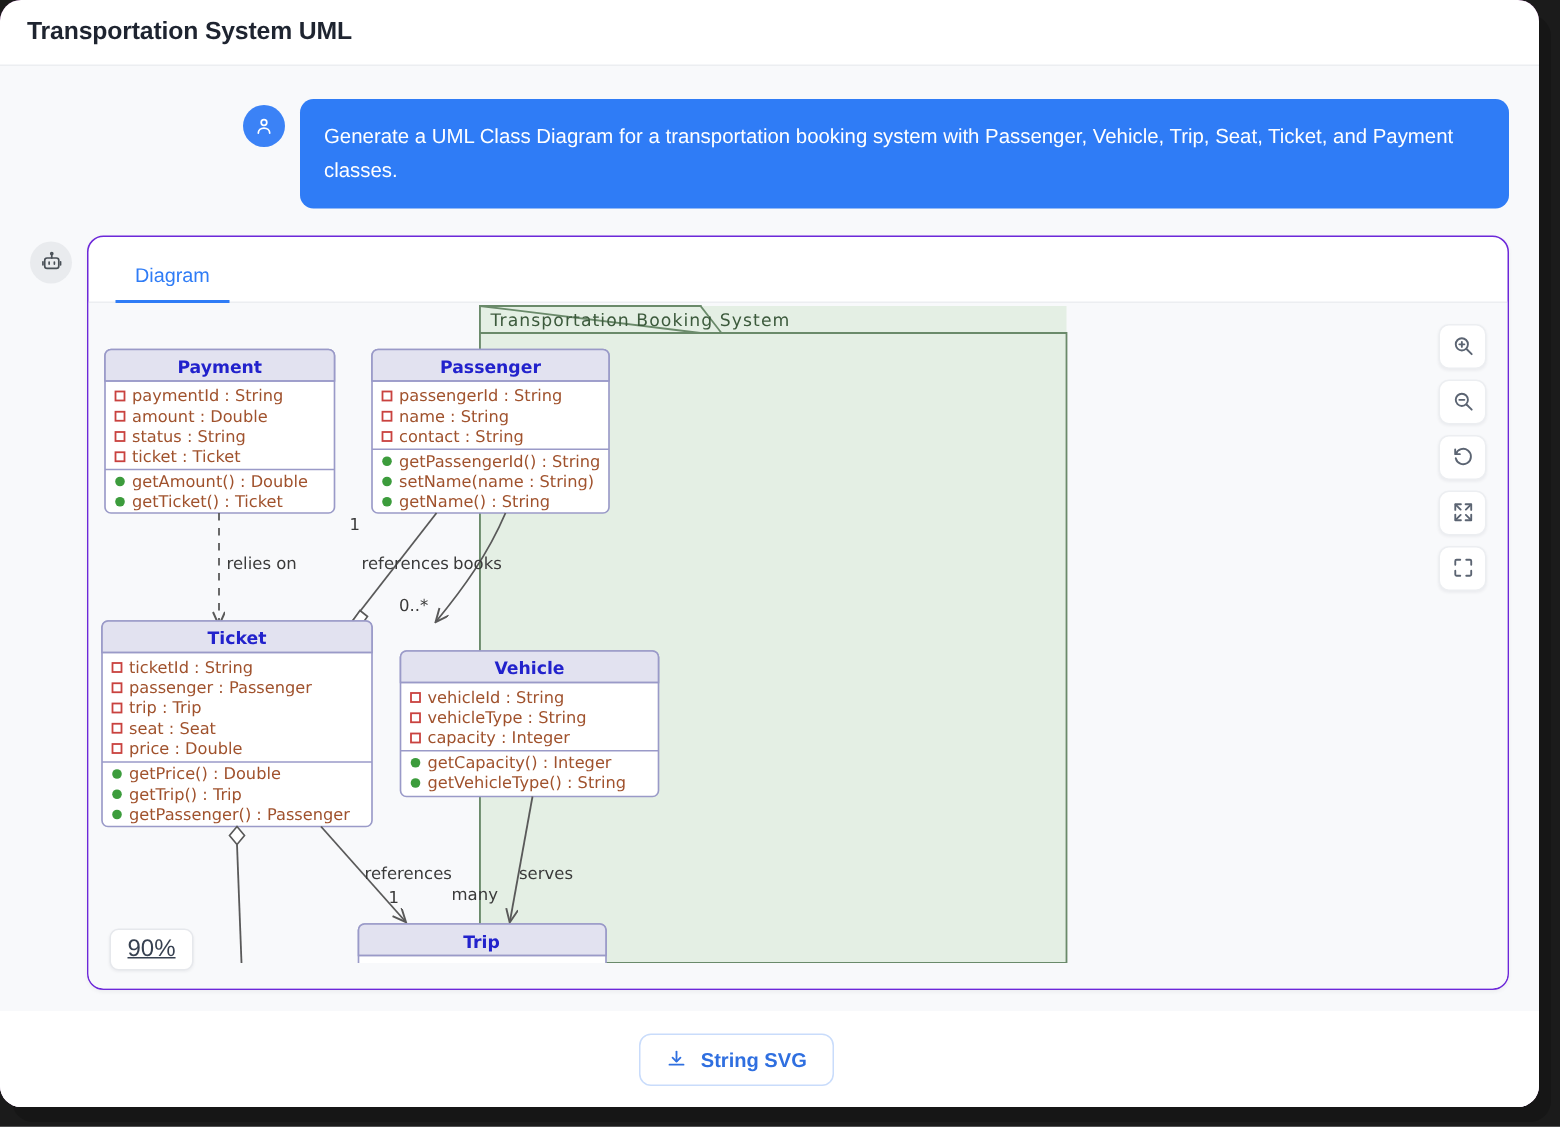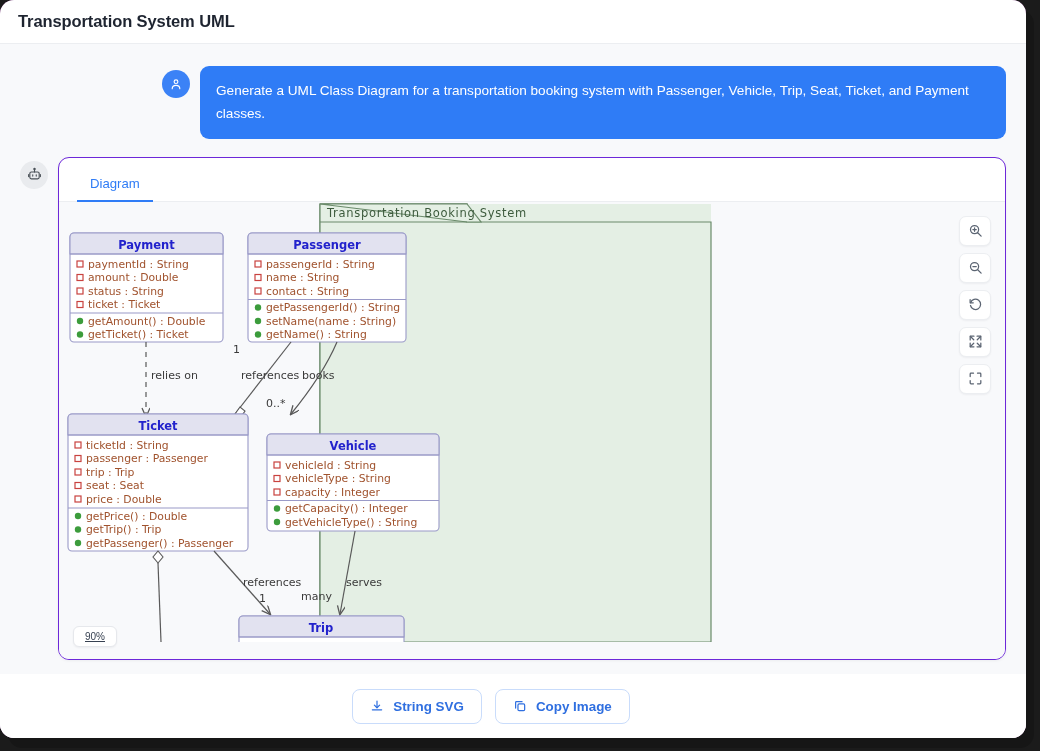--- a/index.html
+++ b/index.html
@@ -153,21 +153,21 @@
   .tool-btn svg { display: block; }
 
   
   .zoom-badge {
     position: absolute;
     left: 14px; bottom: 12px;
     background: #ffffff;
     border: 1px solid #e6e8ec;
     border-radius: 6px;
     padding: 4px 11px;
-    font-size: 10px;
+    font-size: 16px;
     color: #374151;
     z-index: 5;
     box-shadow: 0 1px 2px rgba(20,25,40,0.05);
     text-decoration: underline;
   }
 
   
   .actions {
     position: absolute;
     left: 0; right: 0; bottom: 0;
@@ -444,26 +444,17 @@
         <span>
           <svg width="14" height="14" viewBox="0 0 24 24" fill="none" stroke="#2f6fe0" stroke-width="2.1" stroke-linecap="round" stroke-linejoin="round">
             <path d="M12 3.5v11"></path>
               <path d="M7.5 10.5 12 15l4.5-4.5"></path>
             <path d="M4 18.5h16"></path>
           </svg>
         </span>
         <span>String SVG</span>
       </div>
 
-      <div class="act-btn">
-        <span>
-          <svg width="14" height="14" viewBox="0 0 24 24" fill="none" stroke="#2f6fe0" stroke-width="2.1" stroke-linecap="round" stroke-linejoin="round">
-            <rect x="8.5" y="8.5" width="11.5" height="11.5" rx="2"></rect>
-            <path d="M15.5 4.5H6a1.5 1.5 0 0 0-1.5 1.5v9.5"></path>
-          </svg>
-        </span>
-        <span>Copy Image</span>
-      </div>
 
     </div>
 
   </div>
 </div>
 
 </body></html>

